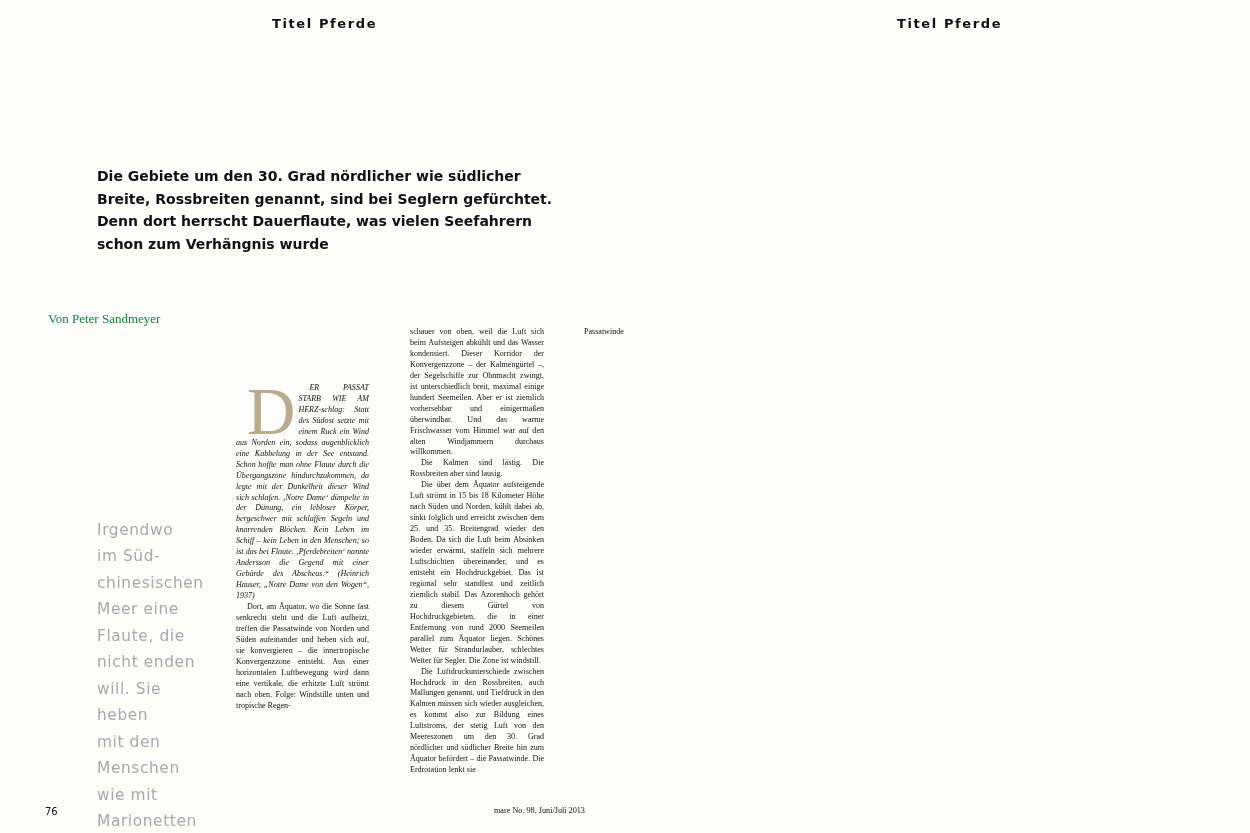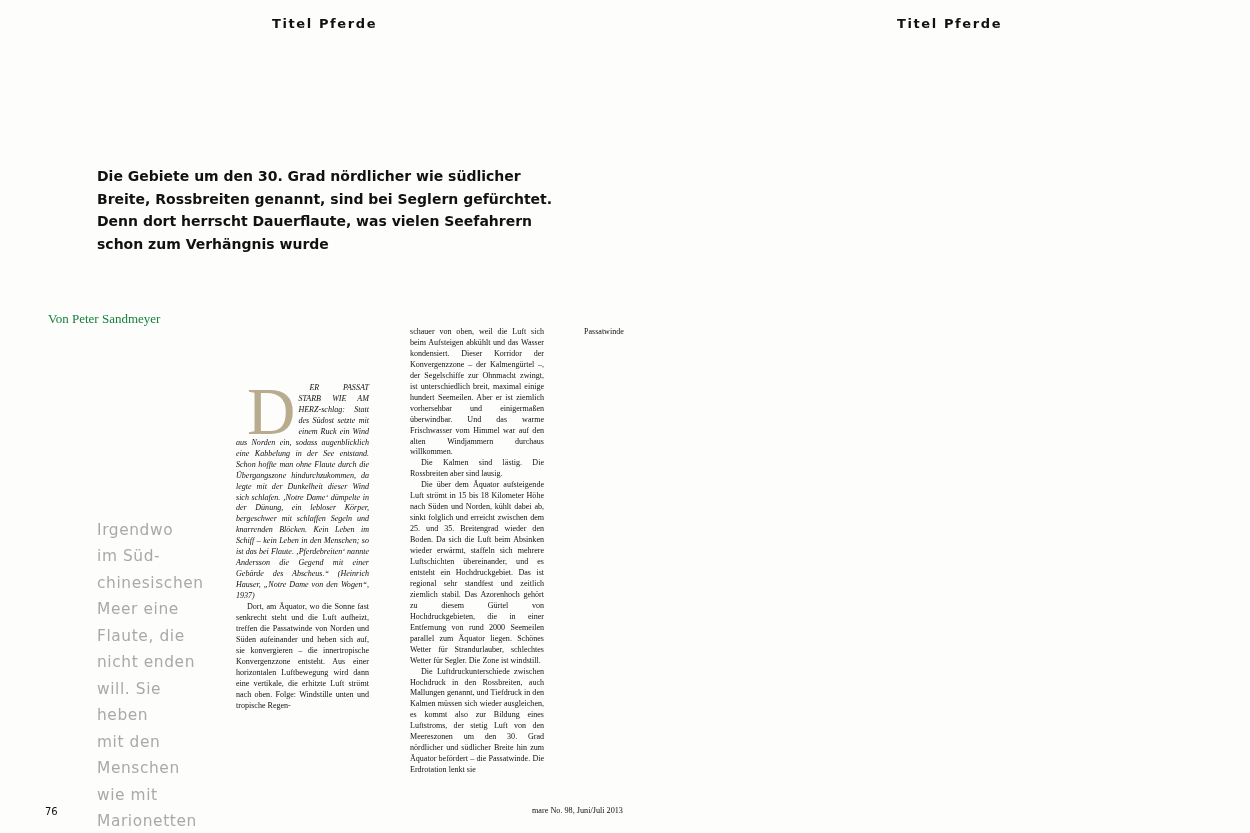--- a/index.html
+++ b/index.html
@@ -122,21 +122,20 @@
     color: #111;
     top: 806px;
   }
   .folio-l { left: 45px; }
   .issue {
     position: absolute;
     top: 806px;
     font-family: "Liberation Serif", serif;
     font-size: 8.2px;
     color: #111;
-    margin-left: 38px;
   }
   .issue-l { left: 494px; }
 </style>
 </head>
 <body>
 
 <div class="spread">
 
   <div class="page page-left">
 

